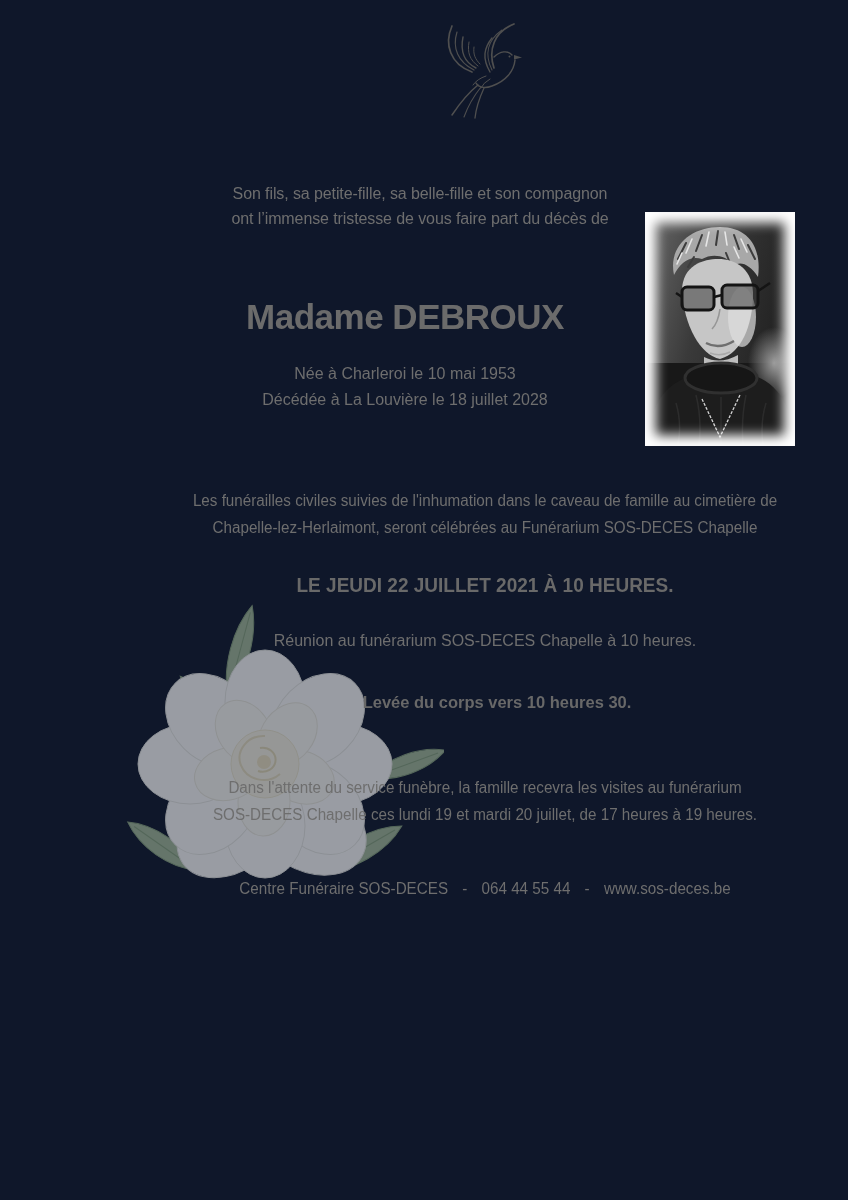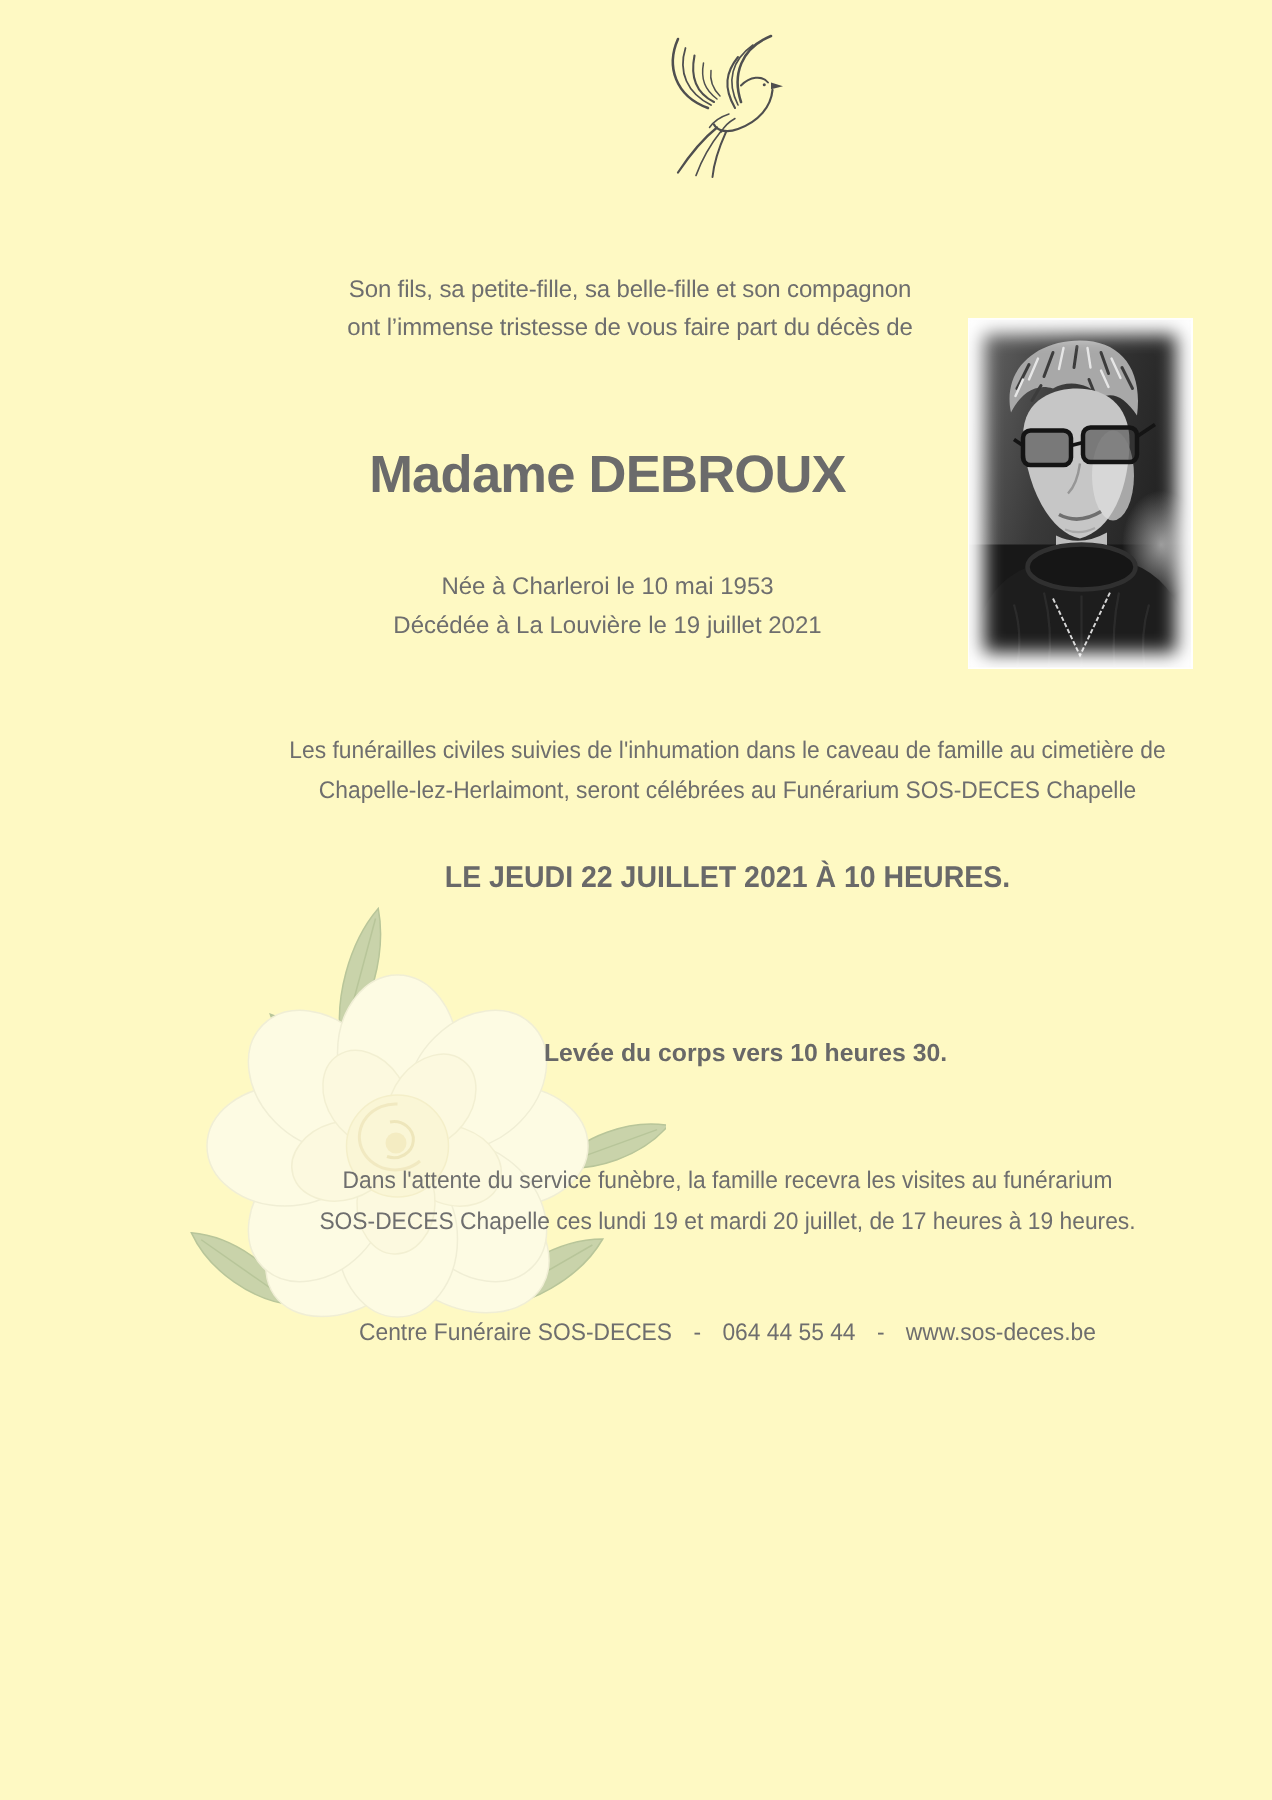--- a/index.html
+++ b/index.html
@@ -1,28 +1,28 @@
 <!DOCTYPE html>
 <html><head>
 <meta charset="utf-8">
 <style>
   html,body{margin:0;padding:0;background:#ffffff;}
   .page{
-    position:relative;width:848px;height:1200px;background:#fef9c3;overflow:hidden;
+    position:relative;width:848px;height:1200px;background:#0f172a;overflow:hidden;
     font-family:"Liberation Sans",sans-serif;color:#6e6e6e;
   }
   .abs{position:absolute;}
   .center-text{position:absolute;text-align:center;z-index:2;}
 
   #dove{left:437px;top:22px;width:92px;height:100px;z-index:1;}
 
   #intro{left:95px;top:181px;width:650px;font-size:16px;line-height:25px;letter-spacing:-0.1px;}
   #honorific{left:80px;top:266px;width:650px;font-size:17px;font-weight:bold;color:#686868;}
   #deceased-name{left:80px;top:297px;width:650px;font-size:35px;font-weight:bold;letter-spacing:-0.5px;color:#6b6b6b;}
-  #vitals{left:80px;top:361px;width:650px;font-size:16px;line-height:26px;margin-top:18px;}
+  #vitals{left:80px;top:361px;width:650px;font-size:16px;line-height:26px;}
 
   #photo{left:646px;top:213px;width:148px;height:232px;z-index:1;}
   #photo svg{filter:blur(0.4px);}
   .photo-edge{position:absolute;inset:-1px;box-shadow:inset 0 0 12px 11px #ffffff;pointer-events:none;}
 
   #funeral-notice{left:122px;top:487px;width:726px;font-size:16px;line-height:27px;}
   #ceremony{left:122px;top:574px;width:726px;font-size:20px;font-weight:bold;color:#696969;}
   #meeting{left:122px;top:628px;width:726px;font-size:16px;line-height:26px;}
   #levee{left:134px;top:693px;width:726px;font-size:16.5px;font-weight:bold;color:#686868;}
   #visits{left:122px;top:774px;width:726px;font-size:16px;line-height:27px;}
@@ -120,21 +120,21 @@
 
   <div class="center-text" id="intro">
     <div>Son fils, sa petite-fille, sa belle-fille et son compagnon</div>
     <div>ont l’immense tristesse de vous faire part du décès de</div>
   </div>
 
   <div class="center-text" id="deceased-name">Madame DEBROUX</div>
 
   <div class="center-text" id="vitals">
     <div>Née à Charleroi le 10 mai 1953</div>
-    <div>Décédée à La Louvière le 19 juillet 2021</div>
+    <div>Décédée à La Louvière le 18 juillet 2028</div>
   </div>
 
   <div class="abs" id="photo">
     <svg width="148" height="232" viewBox="0 0 148 232">
       <defs>
         <linearGradient id="bgG" x1="0" y1="0" x2="1" y2="0.4">
           <stop offset="0" stop-color="#6a6a6a"></stop>
           <stop offset="0.45" stop-color="#3a3a3a"></stop>
           <stop offset="1" stop-color="#202020"></stop>
         </linearGradient>
@@ -199,20 +199,21 @@
   </div>
 
   <div class="center-text narrow" id="funeral-notice">
     <div>Les funérailles civiles suivies de l'inhumation dans le caveau de famille au cimetière de</div>
     <div>Chapelle-lez-Herlaimont, seront célébrées au Funérarium SOS-DECES Chapelle</div>
   </div>
 
   <div class="center-text narrow" id="ceremony">LE JEUDI 22 JUILLET 2021 À 10 HEURES.</div>
 
   <div class="center-text" id="meeting">
+    <div>Réunion au funérarium SOS-DECES Chapelle à 10 heures.</div>
   </div>
 
   <div class="center-text" id="levee">Levée du corps vers 10 heures 30.</div>
 
   <div class="center-text narrow" id="visits">
     <div>Dans l'attente du service funèbre, la famille recevra les visites au funérarium</div>
     <div>SOS-DECES Chapelle ces lundi 19 et mardi 20 juillet, de 17 heures à 19 heures.</div>
   </div>
 
   <div class="center-text narrow" id="footer">

